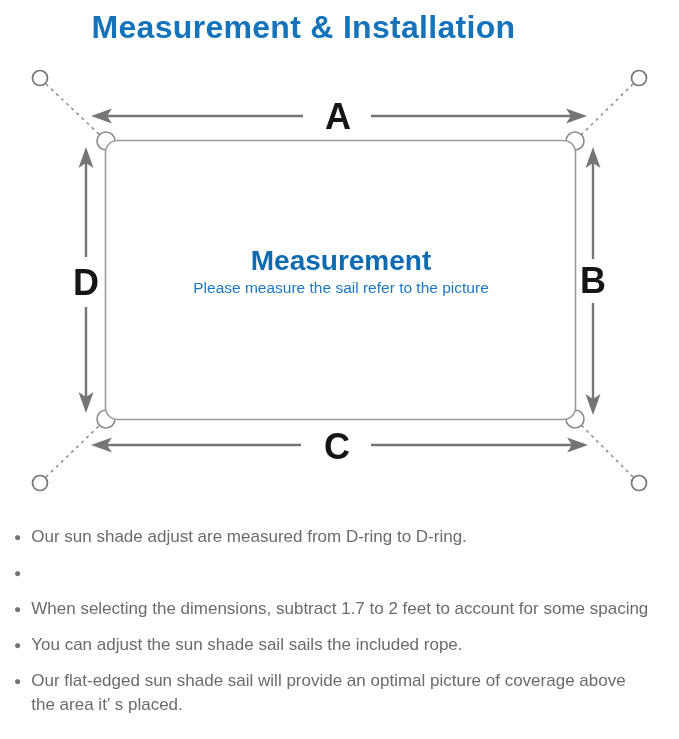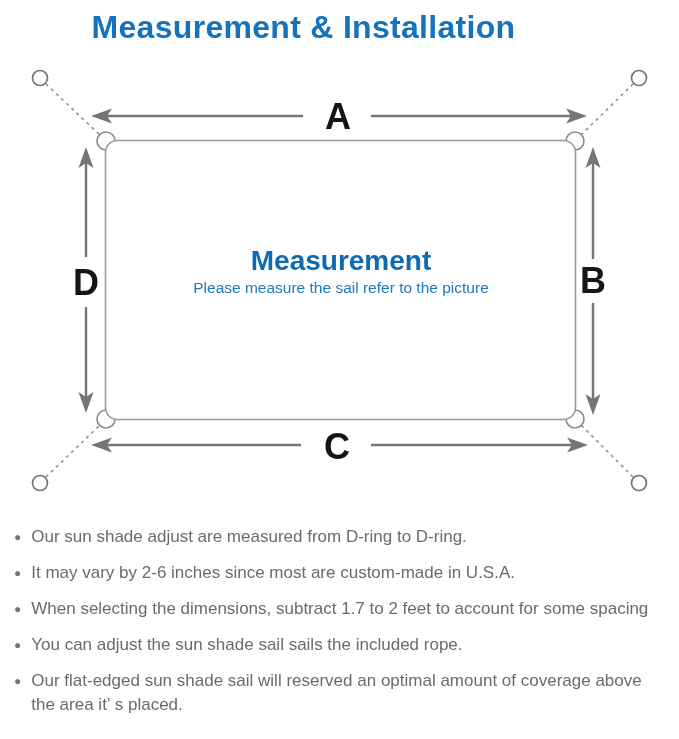--- a/index.html
+++ b/index.html
@@ -111,39 +111,35 @@
   <ul class="bullets">
     <li>
       <span class="dot">●</span>
       <div class="bullet-text">
         <div class="ln">Our sun shade adjust are measured from D-ring to D-ring.</div>
         <div class="ln"></div>
       </div>
     </li>
     <li>
       <span class="dot">●</span>
-      <div class="bullet-text">
-        <div class="ln">It may vary by 2-6 inches since most are custom-made in U.S.A.</div>
-        <div class="ln"></div>
-      </div>
     </li>
     <li>
       <span class="dot">●</span>
       <div class="bullet-text">
         <div class="ln">When selecting the dimensions, subtract 1.7 to 2 feet to account for some spacing</div>
       </div>
     </li>
     <li>
       <span class="dot">●</span>
       <div class="bullet-text">
         <div class="ln">You can adjust the sun shade sail sails the included rope.</div>
         <div class="ln"></div>
       </div>
     </li>
     <li>
       <span class="dot">●</span>
       <div class="bullet-text">
-        <div class="ln">Our flat-edged sun shade sail will reserved an optimal amount of coverage above</div>
+        <div class="ln">Our flat-edged sun shade sail will provide an optimal picture of coverage above</div>
         <div class="ln">the area it’ s placed.</div>
       </div>
     </li>
   </ul>
 </div>
 
 </body></html>

